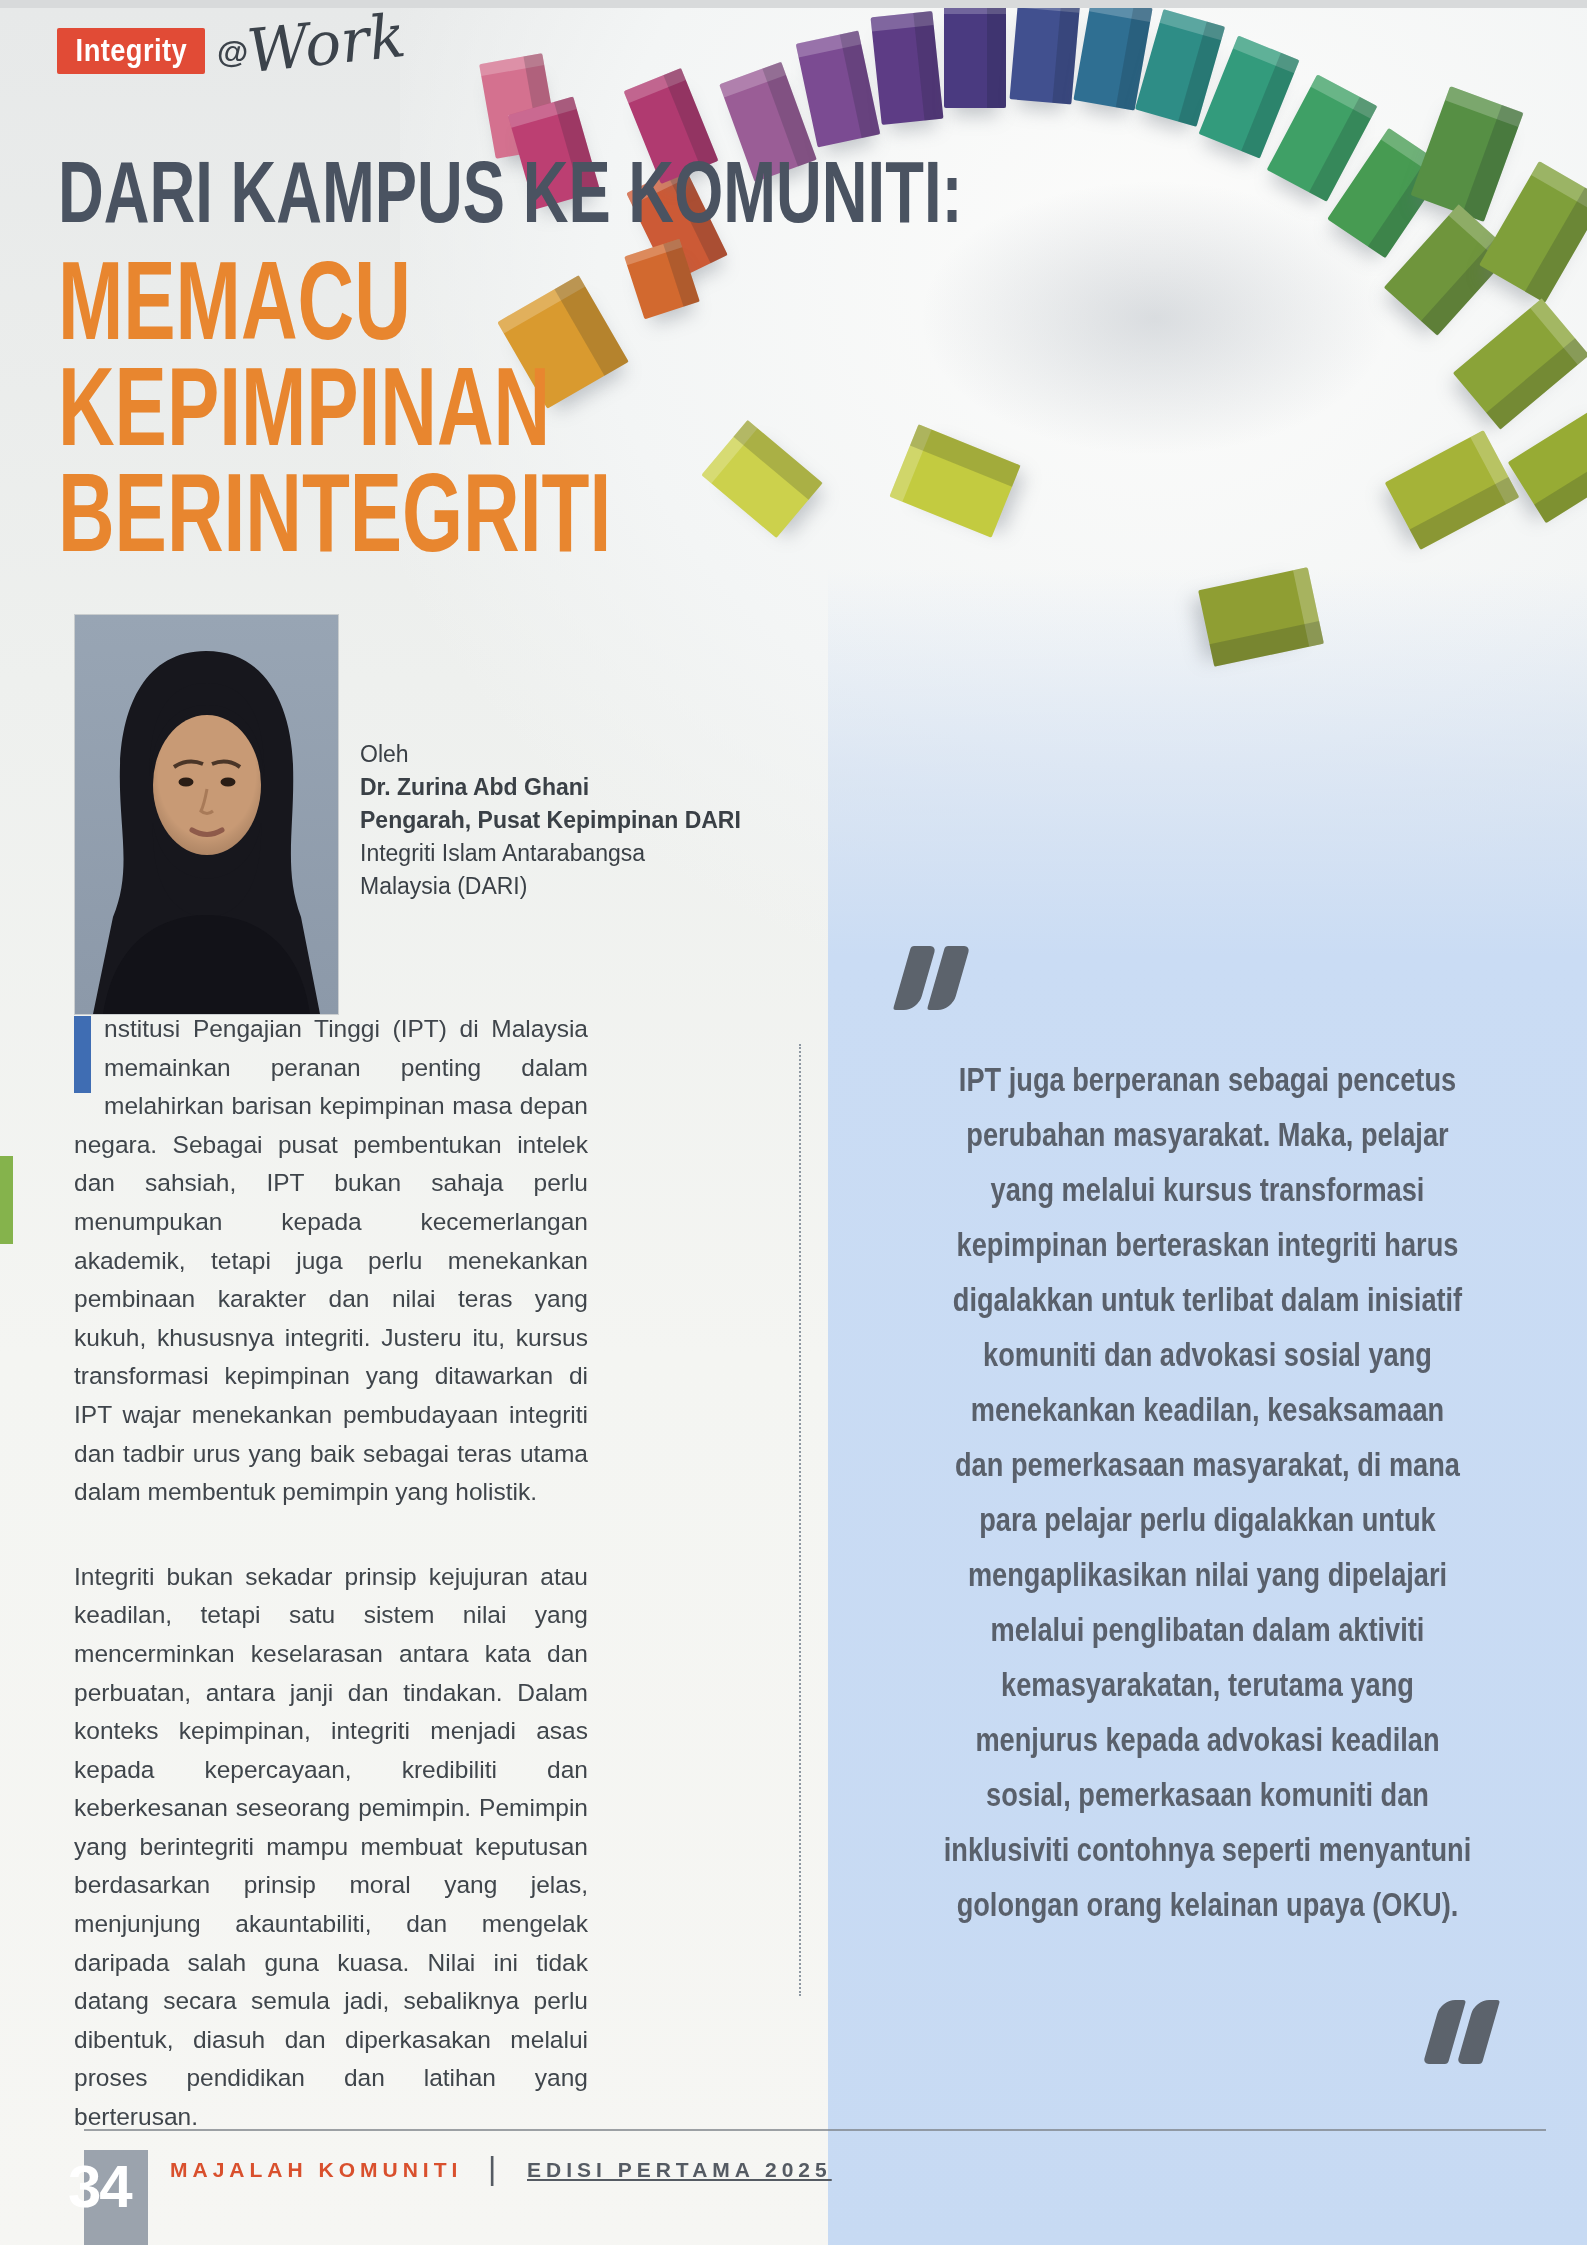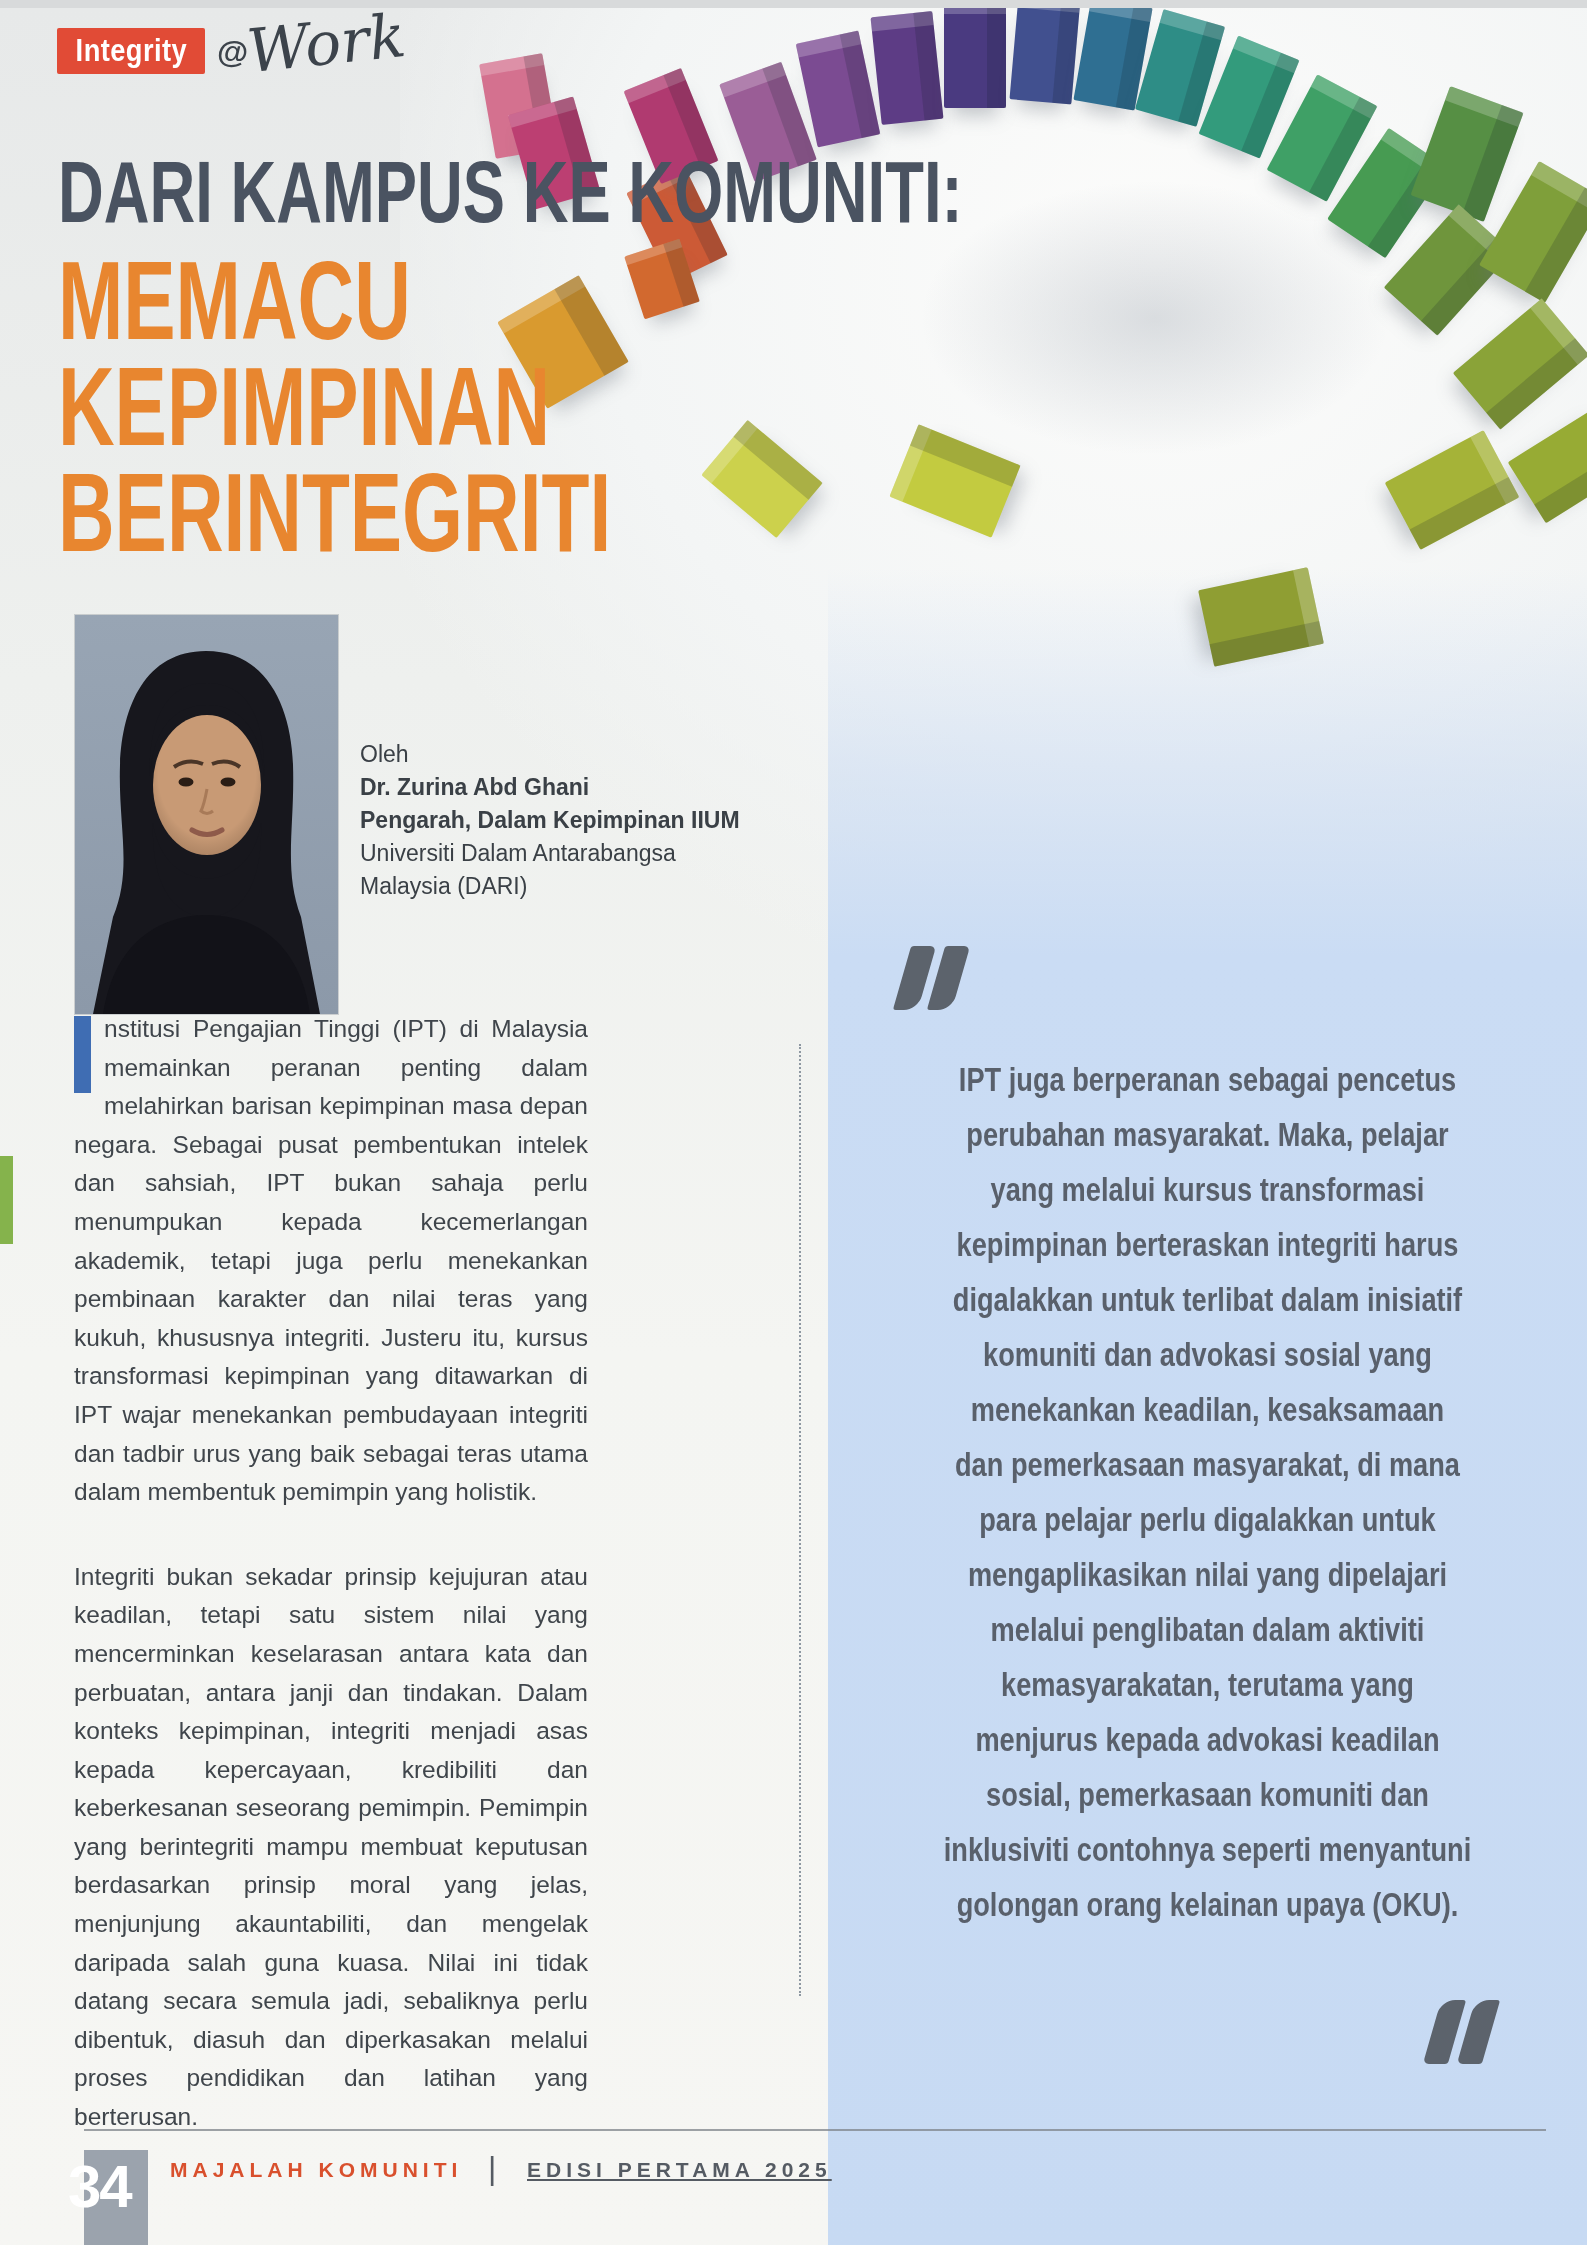--- a/index.html
+++ b/index.html
@@ -144,22 +144,22 @@
       <ellipse cx="153" cy="167" rx="7.5" ry="4.5" fill="#2a1d15"></ellipse>
       <path d="M132 174 q -3 16 -6 22 q 6 5 12 0" stroke="#a87a58" stroke-width="3" fill="none"></path>
       <path d="M117 215 q 15 9 30 0" stroke="#8e5a4a" stroke-width="5" fill="none" stroke-linecap="round"></path>
       <path d="M28 399 C 40 322 90 300 132 300 C 174 300 224 322 235 399 Z" fill="#121218"></path>
     </svg>
   </div>
 
   <div class="byline">
     <div>Oleh</div>
     <div class="bold">Dr. Zurina Abd Ghani</div>
-    <div class="bold">Pengarah, Dalam Kepimpinan IIUM</div>
-    <div>Universiti Dalam Antarabangsa</div>
+    <div class="bold">Pengarah, Pusat Kepimpinan DARI</div>
+    <div>Integriti Islam Antarabangsa</div>
     <div>Malaysia (DARI)</div>
   </div>
 
   <div class="column-left">
     <p><span class="dropcap">I</span><span>nstitusi Pengajian Tinggi (IPT) di Malaysia memainkan peranan penting dalam melahirkan barisan kepimpinan masa depan negara. Sebagai pusat pembentukan intelek dan sahsiah, IPT bukan sahaja perlu menumpukan kepada kecemerlangan akademik, tetapi juga perlu menekankan pembinaan karakter dan nilai teras yang kukuh, khususnya integriti. Justeru itu, kursus transformasi kepimpinan yang ditawarkan di IPT wajar menekankan pembudayaan integriti dan tadbir urus yang baik sebagai teras utama dalam membentuk pemimpin yang holistik.</span></p>
     <p class="para2">Integriti bukan sekadar prinsip kejujuran atau keadilan, tetapi satu sistem nilai yang mencerminkan keselarasan antara kata dan perbuatan, antara janji dan tindakan. Dalam konteks kepimpinan, integriti menjadi asas kepada kepercayaan, kredibiliti dan keberkesanan seseorang pemimpin. Pemimpin yang berintegriti mampu membuat keputusan berdasarkan prinsip moral yang jelas, menjunjung akauntabiliti, dan mengelak daripada salah guna kuasa. Nilai ini tidak datang secara semula jadi, sebaliknya perlu dibentuk, diasuh dan diperkasakan melalui proses pendidikan dan latihan yang berterusan.</p>
   </div>
 
   <div class="divider"></div>
 

